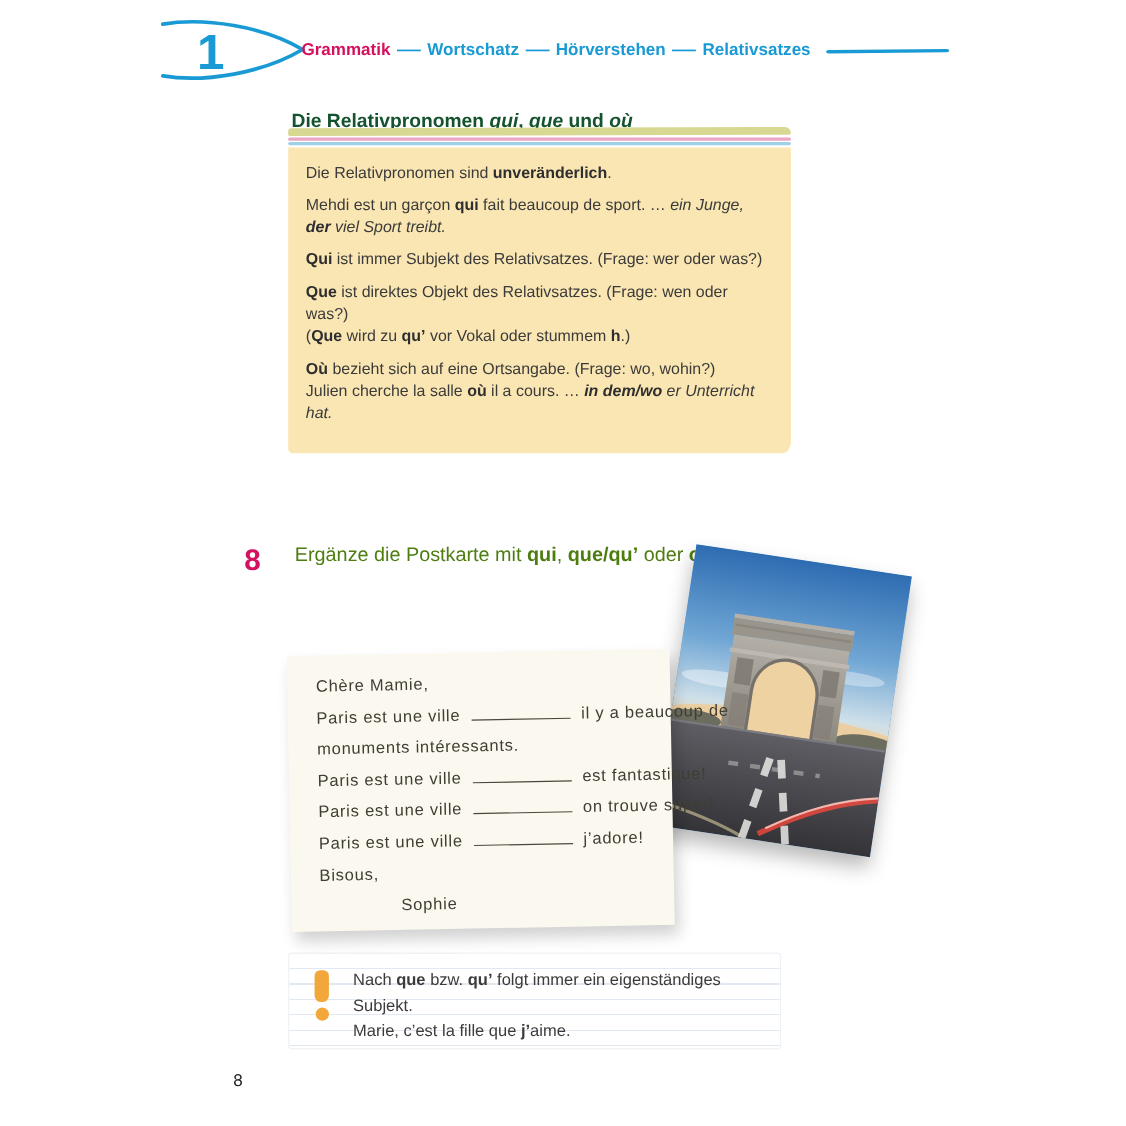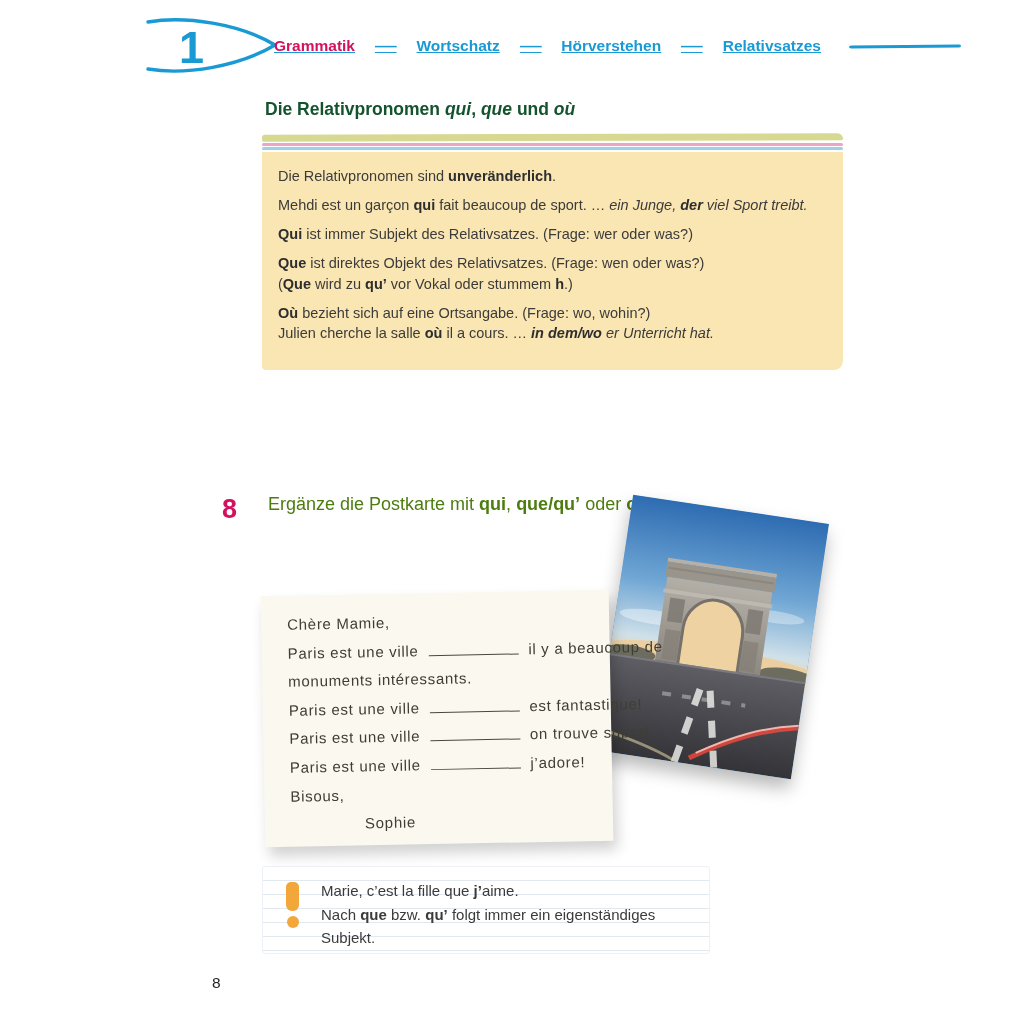--- a/index.html
+++ b/index.html
@@ -2,33 +2,33 @@
 <html><head>
 <meta charset="utf-8">
 <style>
   * { margin:0; padding:0; box-sizing:border-box; }
   html,body { width:1024px; height:1024px; background:#ffffff;
     font-family:"Liberation Sans", sans-serif; }
   #page { position:relative; width:1024px; height:1024px; background:#fff; overflow:hidden; }
 
   
   .unit-tab { position:absolute; left:146px; top:12px; width:132px; height:64px; }
-  .nav { position:absolute; left:274px; top:37px; display:flex; align-items:center; gap:23px;
-    font-weight:bold; font-size:15.5px; color:#1a9ad4; white-space:nowrap;text-decoration:underline; }
+  .nav { position:absolute; left:274px; top:37px; display:flex; align-items:center; gap:9px;
+    font-weight:bold; font-size:15.5px; color:#1a9ad4; white-space:nowrap; }
   .nav .item.active { color:#d4115e; }
   .nav .sep { font-weight:bold; transform:scaleX(1.4); display:inline-block; }
   .tail-line { width:112px; height:3px; background:#1a9ad4; border-radius:3px/2px;
     margin-left:5px; transform:rotate(-0.6deg); }
 
   
   .section-title { position:absolute; left:265px; top:99px; font-size:17.5px;
     font-weight:bold; color:#14532d; }
 
   
-  .info-wrap { position:absolute; left:262px; top:134px; width:581px; }
+  .info-wrap { position:absolute; left:262px; top:116px; width:457px; }
   .edge-green { height:7px; background:#d7d892; border-radius:6px 12px 3px 3px;
     transform:skewY(-0.15deg); }
   .edge-pink { height:2.5px; background:#eba6c3; margin-top:2px; border-radius:2px; }
   .edge-blue { height:2.5px; background:#9fd0e8; margin-top:1.5px; border-radius:2px; }
   .info-box { background:#fae6b2; margin-top:2px; padding:14px 18px 14px 16px;
     font-size:14.5px; line-height:1.4; color:#3b3b3b;
     border-radius:0 0 8px 4px / 0 0 10px 4px; }
   .info-box .para { margin-bottom:9px; }
   .info-box .para:last-child { margin-bottom:12px; }
   .info-box b { color:#2e2e30; }
@@ -166,20 +166,20 @@
     <div class="pc-line">Bisous,</div>
     <div class="pc-line sig">Sophie</div>
   </div>
 
   <div class="note">
     <div class="note-icon">
       <div class="note-bar"></div>
       <div class="note-dot"></div>
     </div>
     <div class="note-text">
+      <div>Nach <b>que</b> bzw. <b>qu’</b> folgt immer ein eigenständiges Subjekt.</div>
       <div>Marie, c’est la fille que <b>j’</b>aime.</div>
-      <div>Nach <b>que</b> bzw. <b>qu’</b> folgt immer ein eigenständiges Subjekt.</div>
     </div>
   </div>
 
   <div class="page-num">8</div>
 
 </div>
 
 </body></html>

